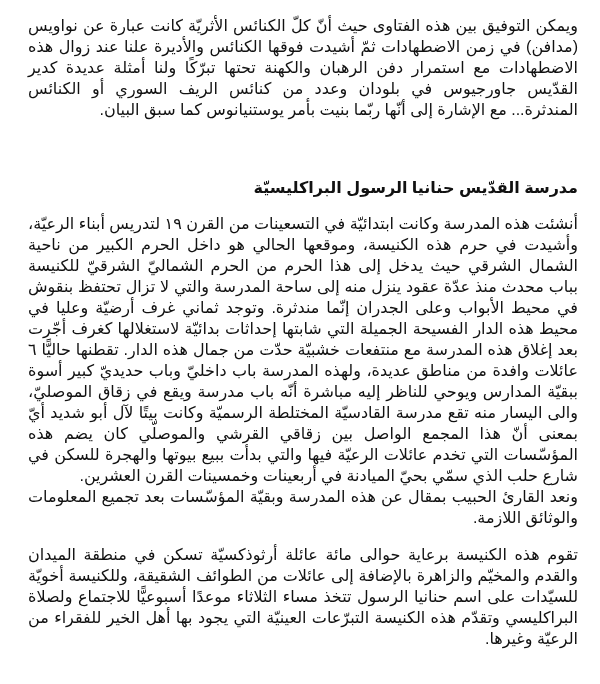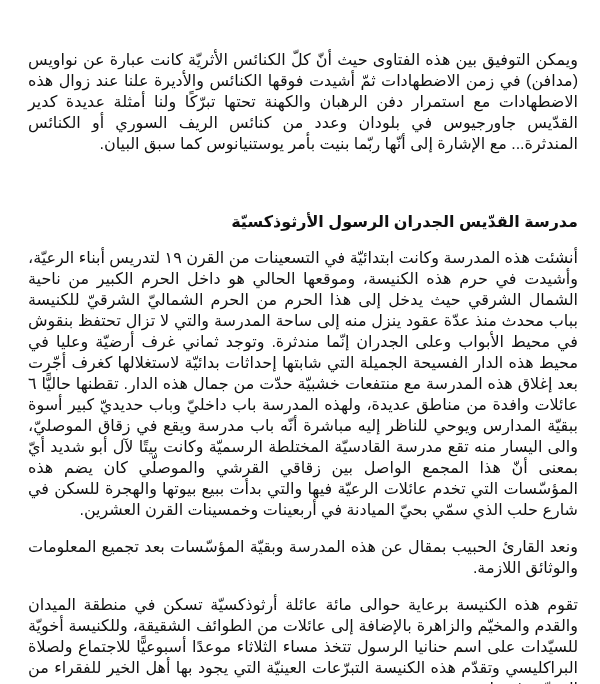--- a/index.html
+++ b/index.html
@@ -22,35 +22,35 @@
       text-align: justify;
       font-family: "Liberation Sans", "DejaVu Sans", sans-serif;
       font-size: 16px;
       line-height: 21px;
       color: #111111;
     }
     .para {
       margin: 0;
       text-align-last: right;
     }
-    .p1 { margin-bottom: 0; margin-top: 34px; }
+    .p1 { margin-bottom: 0; }
     .heading {
       margin: 0;
       padding-top: 57px;
       padding-bottom: 15px;
       font-weight: bold;
       font-size: 16px;
       text-align: right;
     }
-    .p3 { margin-top: 16px; }
+    .p3 { }
     .p4 { margin-top: 16px; }
     .p5 { margin-top: 16px; }
   </style>
 </head>
 <body>
 
 <div class="doc" lang="ar">
   <p class="para p1">ويمكن التوفيق بين هذه الفتاوى حيث أنّ كلّ الكنائس الأثريّة كانت عبارة عن نواويس (مدافن) في زمن الاضطهادات ثمّ أشيدت فوقها الكنائس والأديرة علنا عند زوال هذه الاضطهادات مع استمرار دفن الرهبان والكهنة تحتها تبرّكًا ولنا أمثلة عديدة كدير القدّيس جاورجيوس في بلودان وعدد من كنائس الريف السوري أو الكنائس المندثرة... مع الإشارة إلى أنّها ربّما بنيت بأمر يوستنيانوس كما سبق البيان.</p>
-  <h2 class="heading">مدرسة القدّيس الجدران الرسول الأرثوذكسيّة</h2>
+  <h2 class="heading">مدرسة القدّيس حنانيا الرسول البراكليسيّة</h2>
   <p class="para p2">أنشئت هذه المدرسة وكانت ابتدائيّة في التسعينات من القرن ١٩ لتدريس أبناء الرعيّة، وأشيدت في حرم هذه الكنيسة، وموقعها الحالي هو داخل الحرم الكبير من ناحية الشمال الشرقي حيث يدخل إلى هذا الحرم من الحرم الشماليّ الشرقيّ للكنيسة بباب محدث منذ عدّة عقود ينزل منه إلى ساحة المدرسة والتي لا تزال تحتفظ بنقوش في محيط الأبواب وعلى الجدران إنّما مندثرة. وتوجد ثماني غرف أرضيّة وعليا في محيط هذه الدار الفسيحة الجميلة التي شابتها إحداثات بدائيّة لاستغلالها كغرف أجّرت بعد إغلاق هذه المدرسة مع منتفعات خشبيّة حدّت من جمال هذه الدار. تقطنها حاليًّا ٦ عائلات وافدة من مناطق عديدة، ولهذه المدرسة باب داخليّ وباب حديديّ كبير أسوة ببقيّة المدارس ويوحي للناظر إليه مباشرة أنّه باب مدرسة ويقع في زقاق الموصليّ، والى اليسار منه تقع مدرسة القادسيّة المختلطة الرسميّة وكانت بيتًا لآل أبو شديد أيّ بمعنى أنّ هذا المجمع الواصل بين زقاقي القرشي والموصلّي كان يضم هذه المؤسّسات التي تخدم عائلات الرعيّة فيها والتي بدأت ببيع بيوتها والهجرة للسكن في شارع حلب الذي سمّي بحيّ الميادنة في أربعينات وخمسينات القرن العشرين.</p>
   <p class="para p3">ونعد القارئ الحبيب بمقال عن هذه المدرسة وبقيّة المؤسّسات بعد تجميع المعلومات والوثائق اللازمة.</p>
   <p class="para p5">تقوم هذه الكنيسة برعاية حوالى مائة عائلة أرثوذكسيّة تسكن في منطقة الميدان والقدم والمخيّم والزاهرة بالإضافة إلى عائلات من الطوائف الشقيقة، وللكنيسة أخويّة للسيّدات على اسم حنانيا الرسول تتخذ مساء الثلاثاء موعدًا أسبوعيًّا للاجتماع ولصلاة البراكليسي وتقدّم هذه الكنيسة التبرّعات العينيّة التي يجود بها أهل الخير للفقراء من الرعيّة وغيرها.</p>
 </div>
 
 </body></html>

